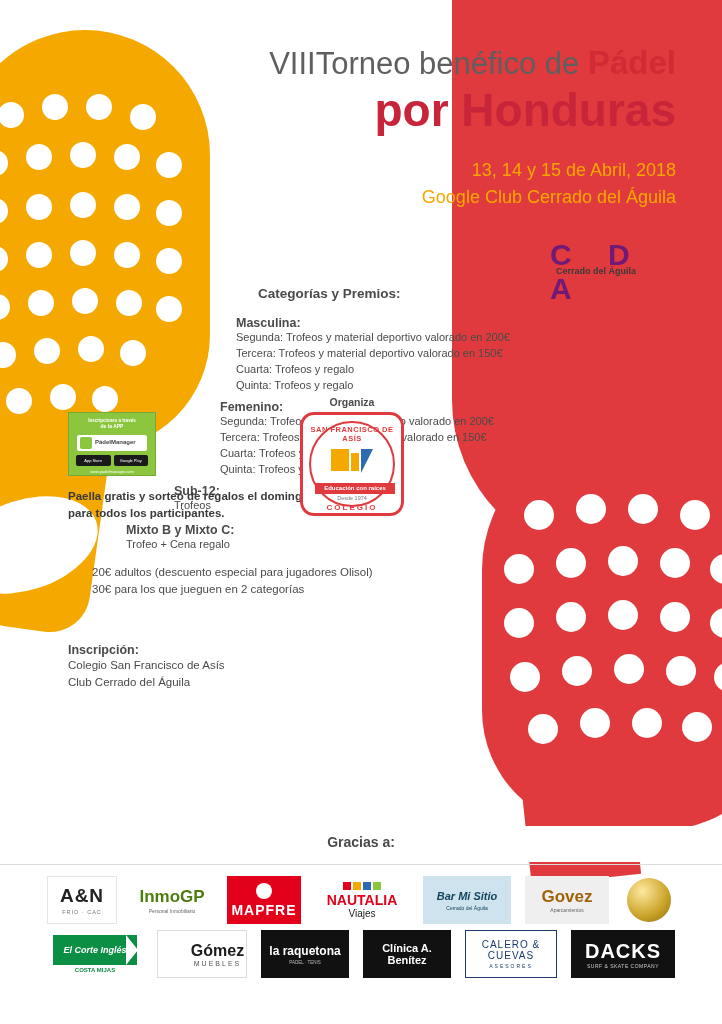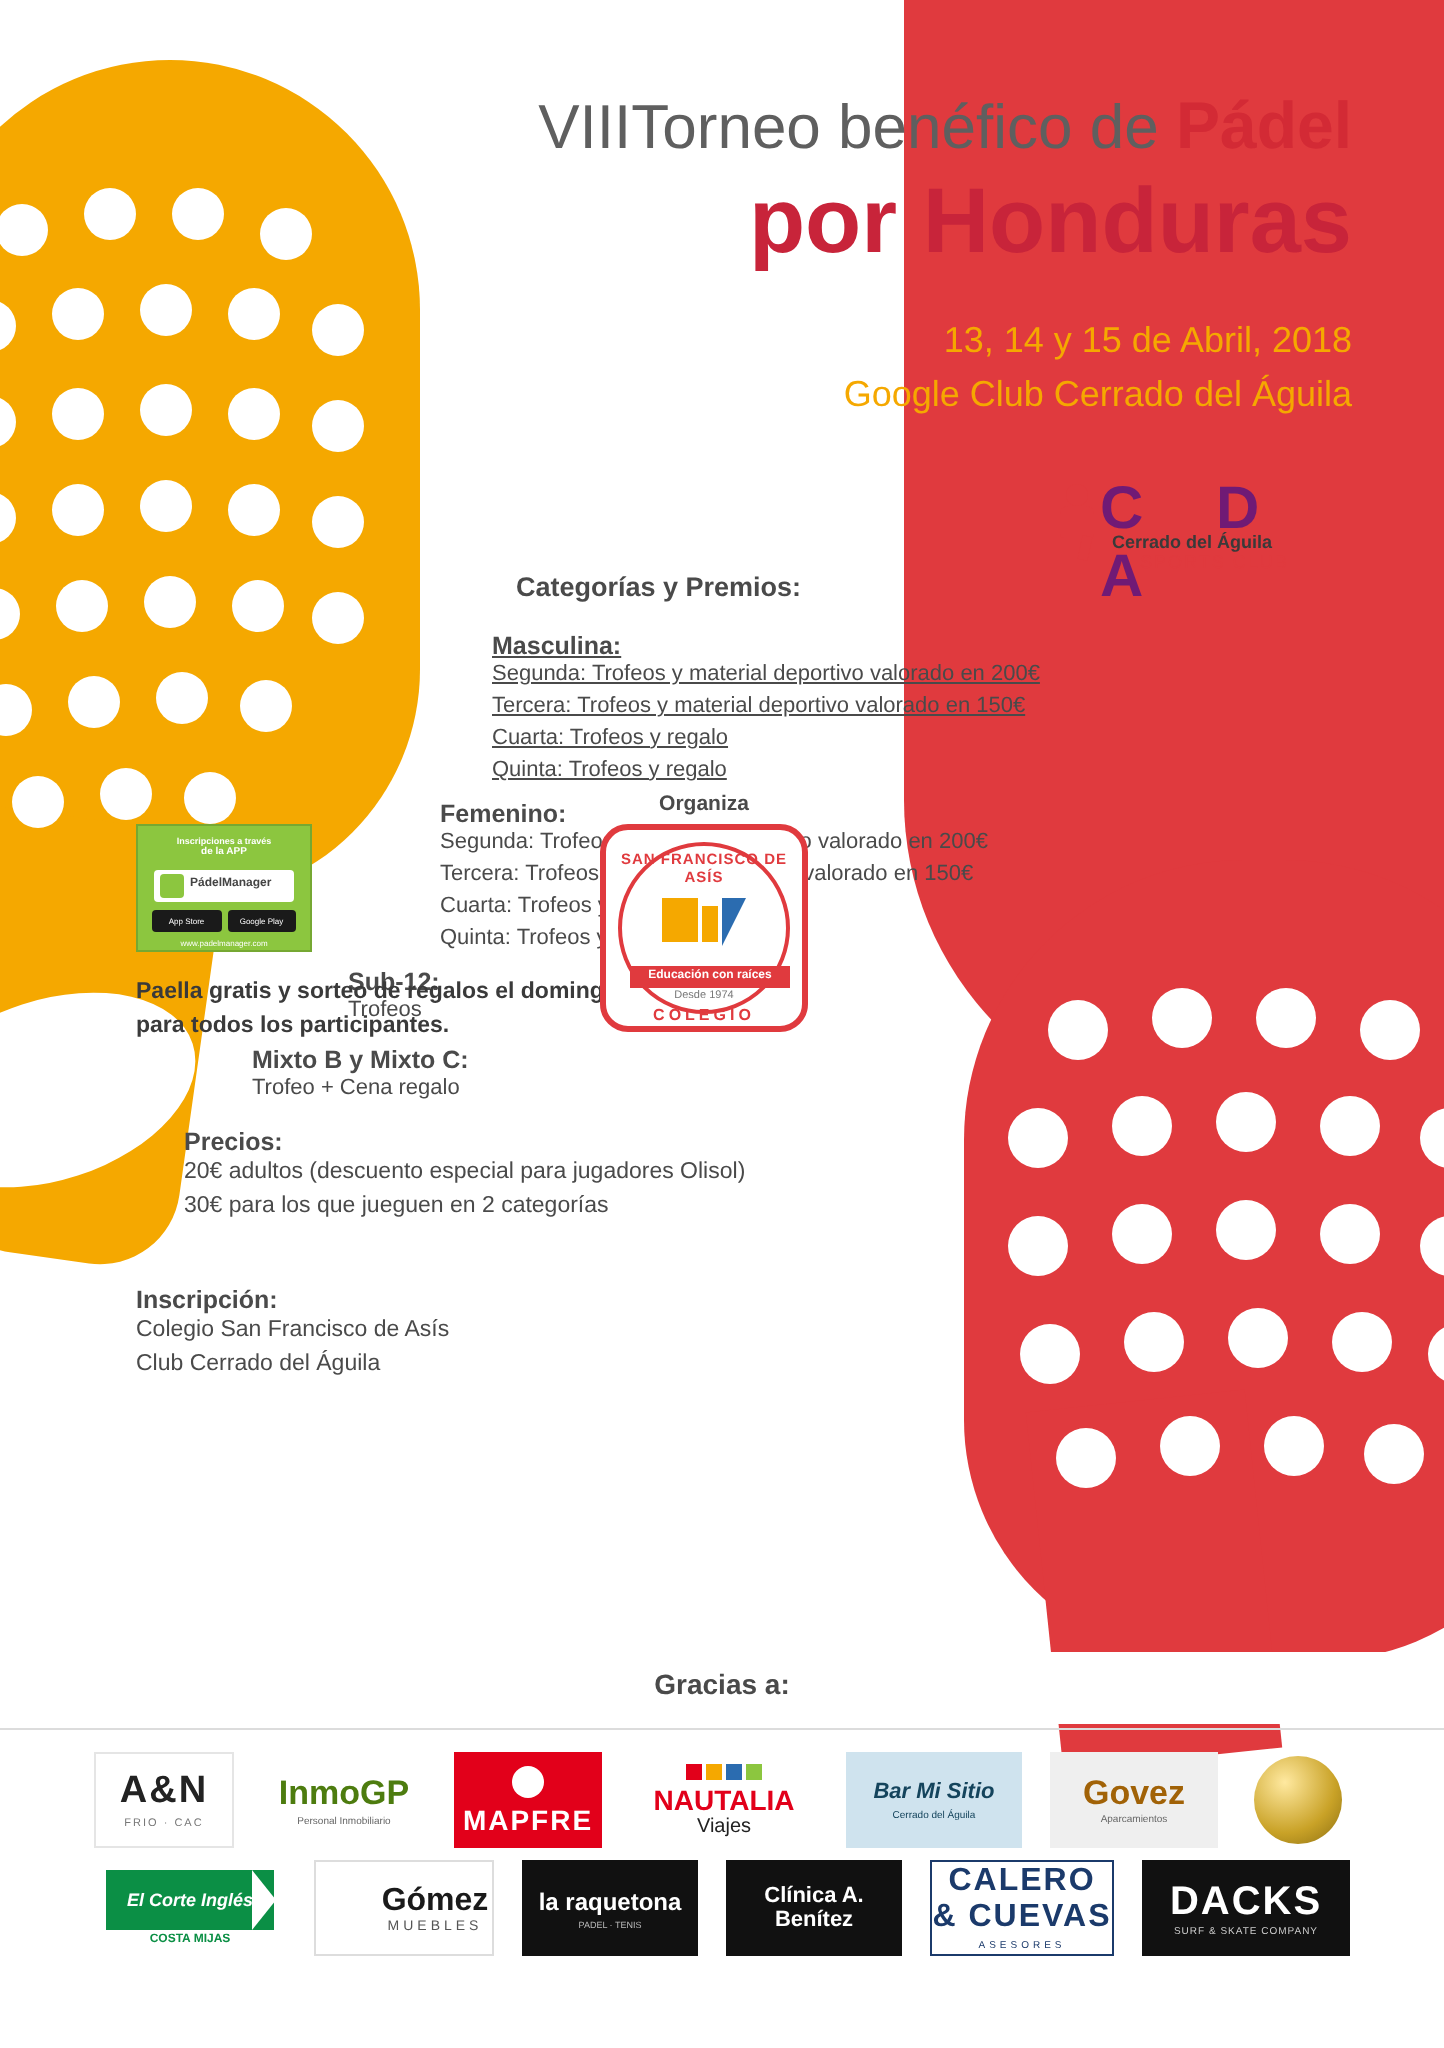--- a/index.html
+++ b/index.html
@@ -85,21 +85,21 @@
   .cda-figure .fl{position:absolute;left:4px;top:26px;width:5px;height:12px;background:#e03a3e;}
   .cda-figure .fr{position:absolute;left:12px;top:26px;width:5px;height:12px;background:#e03a3e;transform:rotate(12deg);}
 
   
   .content{position:absolute;left:0;top:286px;width:722px;color:#4a4a4a;}
   .sec-title{font-weight:bold;font-size:13.5px;color:#4a4a4a;}
   .hdr{font-weight:bold;font-size:12.5px;}
   .ln{font-size:11px;line-height:1.45;}
 
   .c-cat{position:absolute;left:258px;top:0;}
-  .c-masc{position:absolute;left:246px;top:30px;text-decoration:underline;}
+  .c-masc{position:absolute;left:236px;top:30px;}
   .c-masc .ln{margin-left:0px;}
   .c-fem{position:absolute;left:220px;top:114px;}
   .c-sub12{position:absolute;left:174px;top:198px;}
   .c-mixto{position:absolute;left:126px;top:237px;}
   .c-precios{position:absolute;left:92px;top:278px;}
   .c-precios .ln{font-size:11.5px;}
   .c-insc{position:absolute;left:68px;top:357px;}
   .c-insc .ln{font-size:11.5px;}
 
   
@@ -194,21 +194,21 @@
   .sp9 .small{font-size:6px;color:#0b8f45;margin-top:2px;font-weight:bold;}
   .sp10{width:90px;border:1px solid #ddd;padding-left:31px;}
   .sp10 .big{font-size:16px;font-weight:bold;color:#1a1a1a;}
   .sp10 .small{font-size:7px;color:#555;letter-spacing:2px;}
   .sp11{width:88px;background:#111;color:#fff;}
   .sp11 .big{font-size:12px;font-weight:bold;}
   .sp11 .small{font-size:4.5px;color:#bbb;margin-top:2px;}
   .sp12{width:88px;background:#111;color:#fff;}
   .sp12 .big{font-size:11px;font-weight:bold;}
   .sp13{width:92px;border:1px solid #1b3a6b;color:#1b3a6b;}
-  .sp13 .big{font-size:16px;font-weight:bold;letter-spacing:1px;}
+  .sp13 .big{font-size:10px;font-weight:normal;letter-spacing:1px;}
   .sp13 .small{font-size:5px;letter-spacing:2px;margin-top:2px;}
   .sp14{width:104px;background:#111;color:#fff;}
   .sp14 .big{font-size:20px;font-weight:bold;letter-spacing:1px;}
   .sp14 .small{font-size:5px;color:#ccc;letter-spacing:0.5px;}
 </style>
 </head>
 <body>
 
 <div class="poster">
 
@@ -329,21 +329,20 @@
       <div class="hdr">Sub-12:</div>
       <div class="ln">Trofeos</div>
     </div>
 
     <div class="c-mixto">
       <div class="hdr">Mixto B y Mixto C:</div>
       <div class="ln">Trofeo + Cena regalo</div>
     </div>
 
     <div class="c-precios">
-      <div class="hdr">Precios:</div>
       <div class="ln">20€ adultos (descuento especial para jugadores Olisol)</div>
       <div class="ln">30€ para los que jueguen en 2 categorías</div>
     </div>
 
     <div class="c-insc">
       <div class="hdr">Inscripción:</div>
       <div class="ln">Colegio San Francisco de Asís</div>
       <div class="ln">Club Cerrado del Águila</div>
     </div>
 

